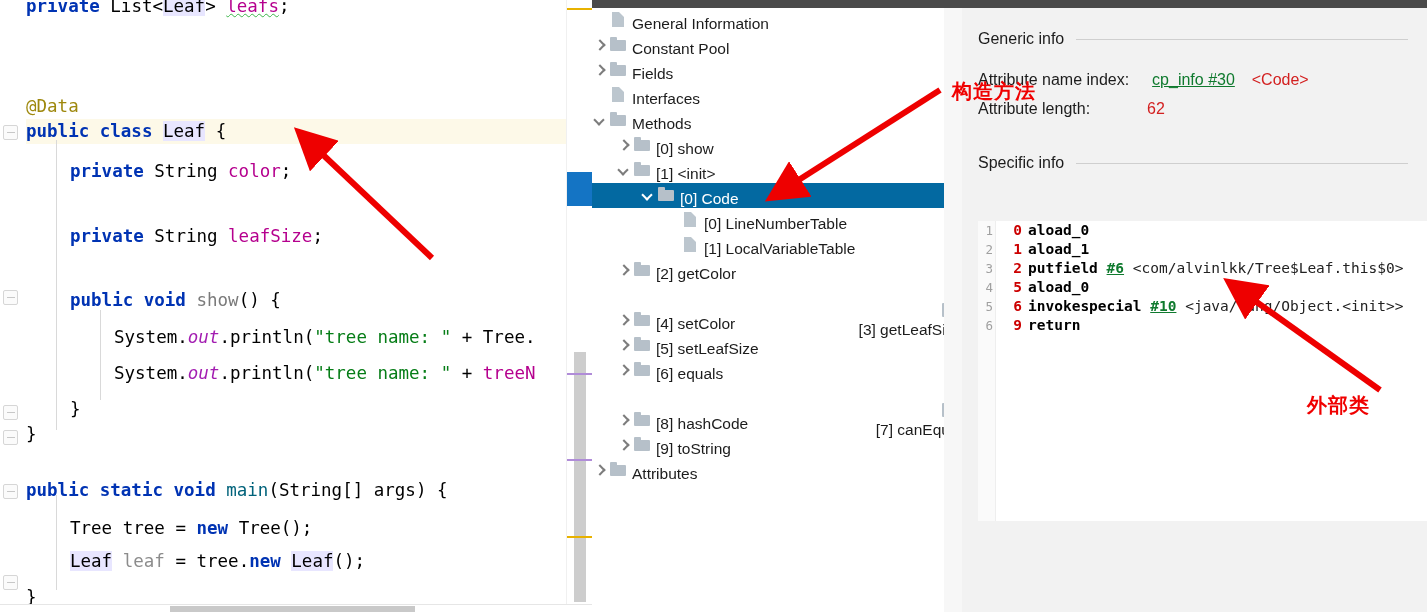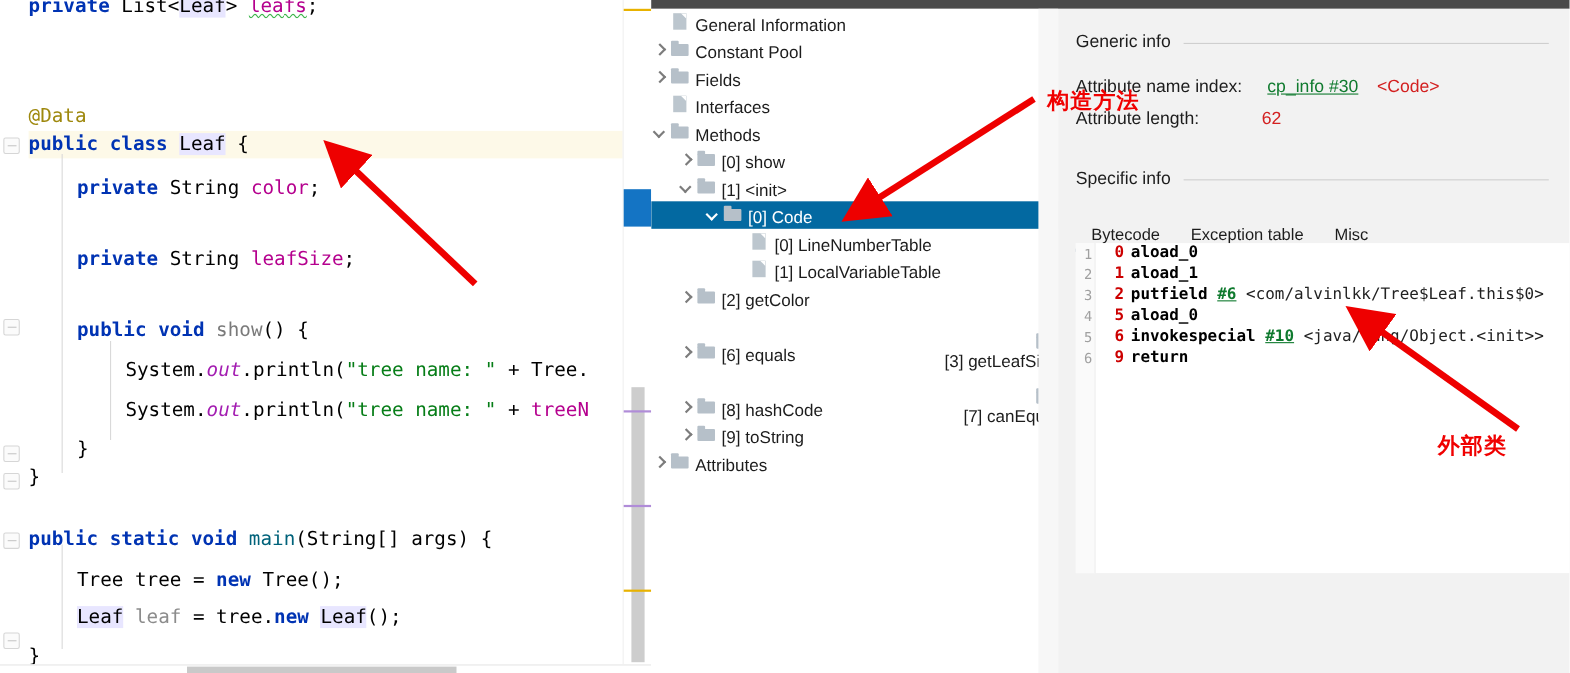--- a/index.html
+++ b/index.html
@@ -273,20 +273,30 @@
         <span class="tree-label">[2] getColor</span>
       </div>
       <div class="tree-row" style="padding-left: 24px; flex-direction: column;">
         <span class="twisty collapsed"></span>
         <span class="ico ico-folder"></span>
         <span class="tree-label">[3] getLeafSize</span>
       </div>
       <div class="tree-row" style="padding-left: 24px;">
         <span class="twisty collapsed"></span>
         <span class="ico ico-folder"></span>
+        <span class="tree-label">[4] setColor</span>
+      </div>
+      <div class="tree-row" style="padding-left: 24px;">
+        <span class="twisty collapsed"></span>
+        <span class="ico ico-folder"></span>
+        <span class="tree-label">[5] setLeafSize</span>
+      </div>
+      <div class="tree-row" style="padding-left: 24px;">
+        <span class="twisty collapsed"></span>
+        <span class="ico ico-folder"></span>
         <span class="tree-label">[6] equals</span>
       </div>
       <div class="tree-row" style="padding-left: 24px; flex-direction: column;">
         <span class="twisty collapsed"></span>
         <span class="ico ico-folder"></span>
         <span class="tree-label">[7] canEqual</span>
       </div>
       <div class="tree-row" style="padding-left: 24px;">
         <span class="twisty collapsed"></span>
         <span class="ico ico-folder"></span>
@@ -323,25 +333,20 @@
       <span>Attribute length:</span>
       <span style="display:inline-block;width:48px"></span>
       <span class="val">62</span>
     </div>
 
     <div class="section-head" style="left:16px; top:146px;">
       <span>Specific info</span>
       <span class="rule"></span>
     </div>
 
-    <div class="tabs" id="tabs">
-        <div class="tab active">Bytecode</div>
-        <div class="tab">Exception table</div>
-        <div class="tab">Misc</div>
-      </div>
   </div>
 
   <div class="bytecode-box">
     <div class="bc-gutter"></div>
     <div class="bc-lines" id="bclines">
         <div class="bc-row"><span class="bc-no">1</span><span class="bc-off">0</span><span class="bc-mn">aload_0</span></div>
         <div class="bc-row"><span class="bc-no">2</span><span class="bc-off">1</span><span class="bc-mn">aload_1</span></div>
         <div class="bc-row"><span class="bc-no">3</span><span class="bc-off">2</span><span class="bc-mn">putfield</span><span> </span><span class="bc-ref">#6</span><span> </span><span class="bc-desc">&lt;com/alvinlkk/Tree$Leaf.this$0&gt;</span></div>
         <div class="bc-row"><span class="bc-no">4</span><span class="bc-off">5</span><span class="bc-mn">aload_0</span></div>
         <div class="bc-row"><span class="bc-no">5</span><span class="bc-off">6</span><span class="bc-mn">invokespecial</span><span> </span><span class="bc-ref">#10</span><span> </span><span class="bc-desc">&lt;java/lang/Object.&lt;init&gt;&gt;</span></div>

